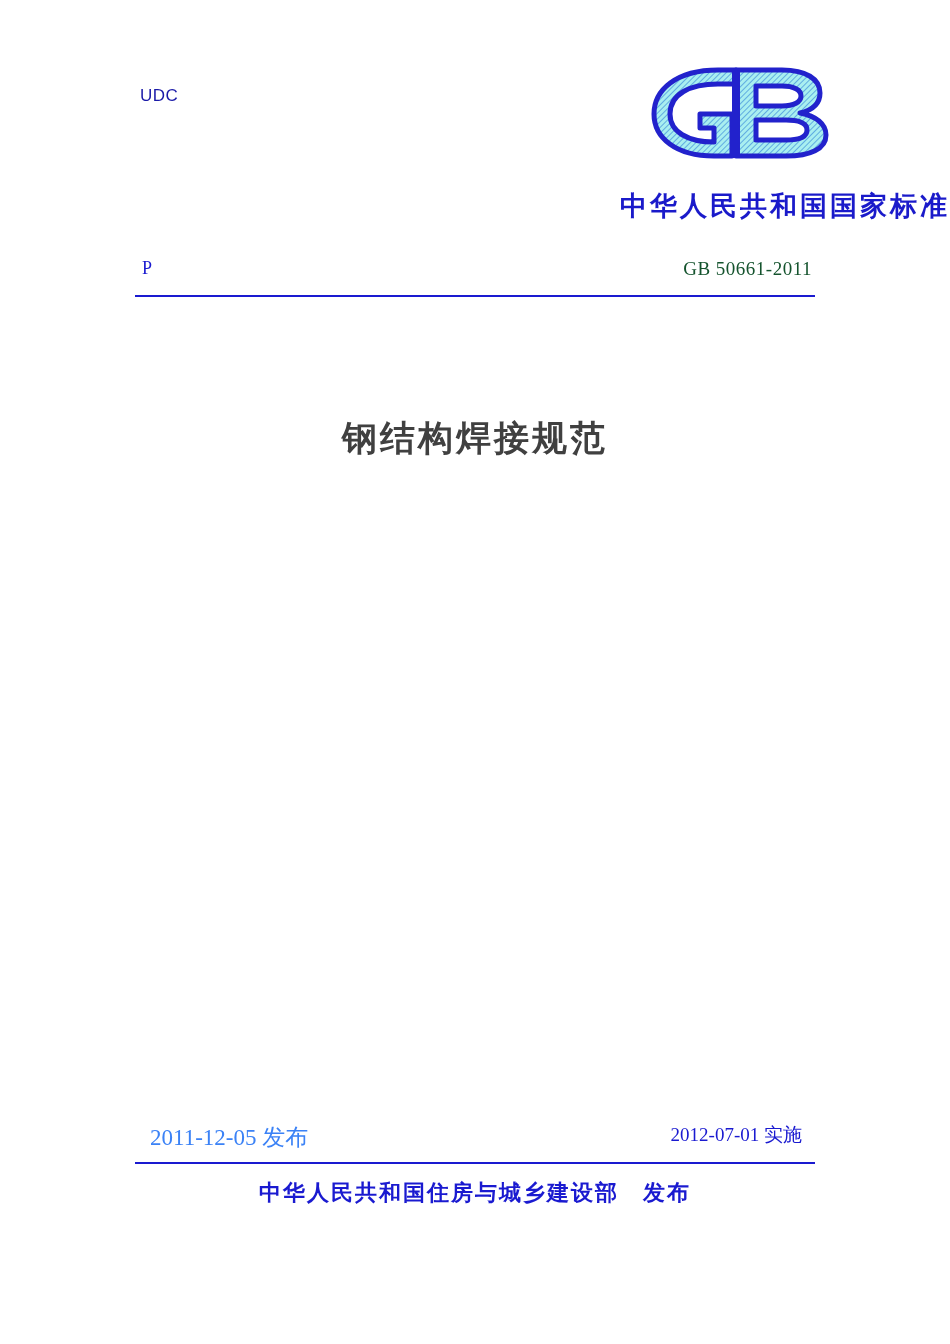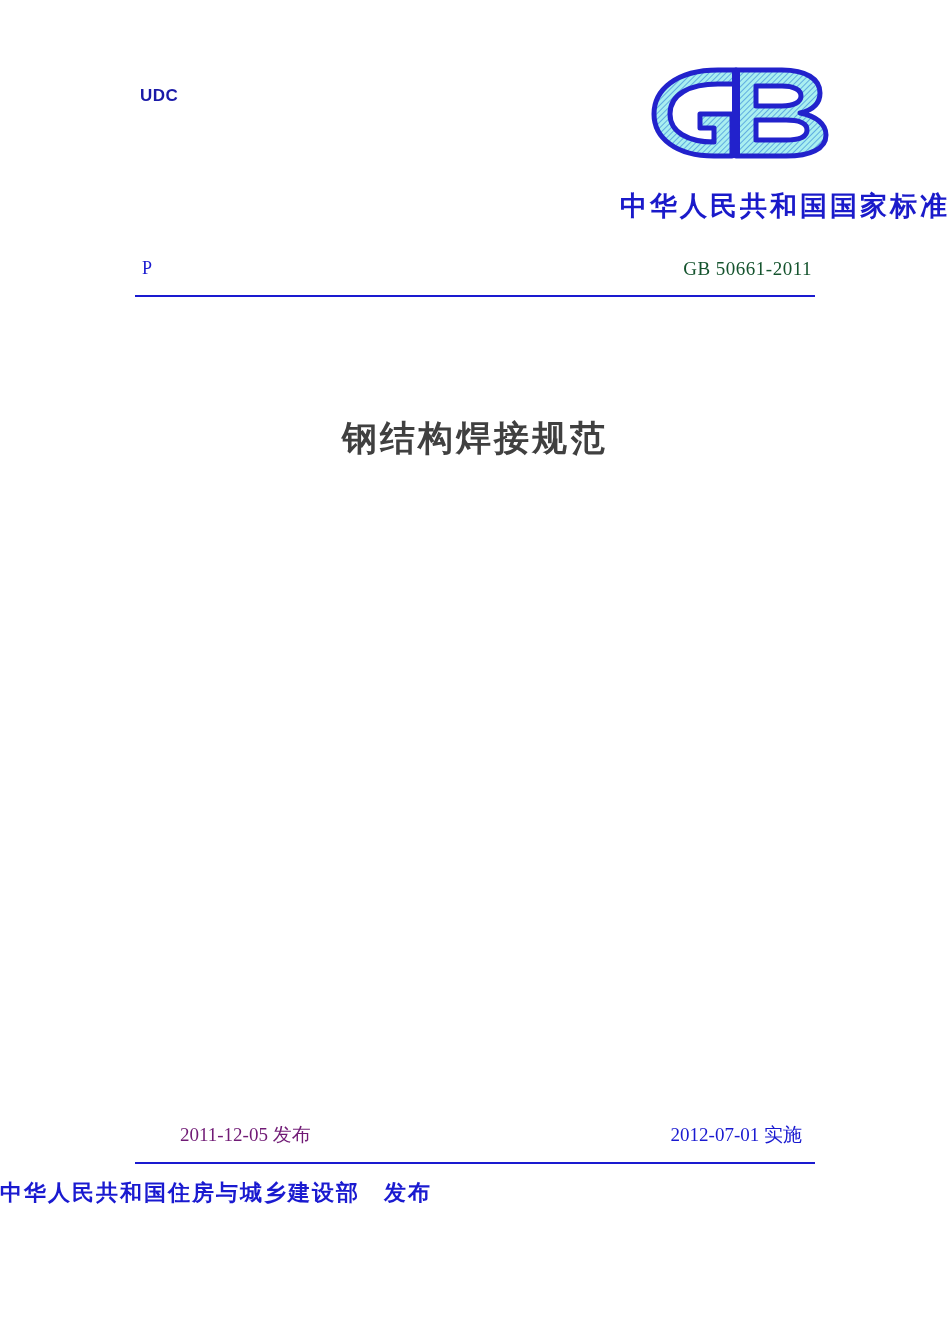--- a/index.html
+++ b/index.html
@@ -18,21 +18,21 @@
     overflow: hidden;
   }
 
   
   .udc {
     position: absolute;
     left: 140px;
     top: 86px;
     font-family: "Liberation Sans", sans-serif;
     font-size: 17px;
-    font-weight: bold;
+    font-weight: normal;
     color: #1a1aa8;
     letter-spacing: 0.5px;
   }
 
   .gb-logo {
     position: absolute;
     left: 640px;
     top: 62px;
     width: 200px;
     height: 100px;
@@ -104,23 +104,22 @@
     color: #1a1ad0;
     letter-spacing: 0.3px;
   }
 
   
   .issue-date {
     position: absolute;
     left: 150px;
     top: 1122px;
     font-family: "Liberation Serif", serif;
-    font-size: 19px;
-    color: #701a75;
-    margin-left: 30px;
+    font-size: 23px;
+    color: #3b82f6;
   }
   .effective-date {
     position: absolute;
     right: 148px;
     top: 1122px;
     font-family: "Liberation Serif", serif;
     font-size: 19px;
     color: #1a1ad0;
   }
 
@@ -131,21 +130,21 @@
     top: 1162px;
     height: 2px;
     background: #1a1ad0;
   }
 
   .publisher {
     position: absolute;
     left: 0;
     right: 0;
     top: 1178px;
-    text-align: left;
+    text-align: center;
     font-family: "DejaVu Sans", "Liberation Sans", sans-serif;
     font-size: 22px;
     font-weight: bold;
     color: #1a1ad0;
     letter-spacing: 2px;
   }
 </style>
 </head>
 <body>
 

